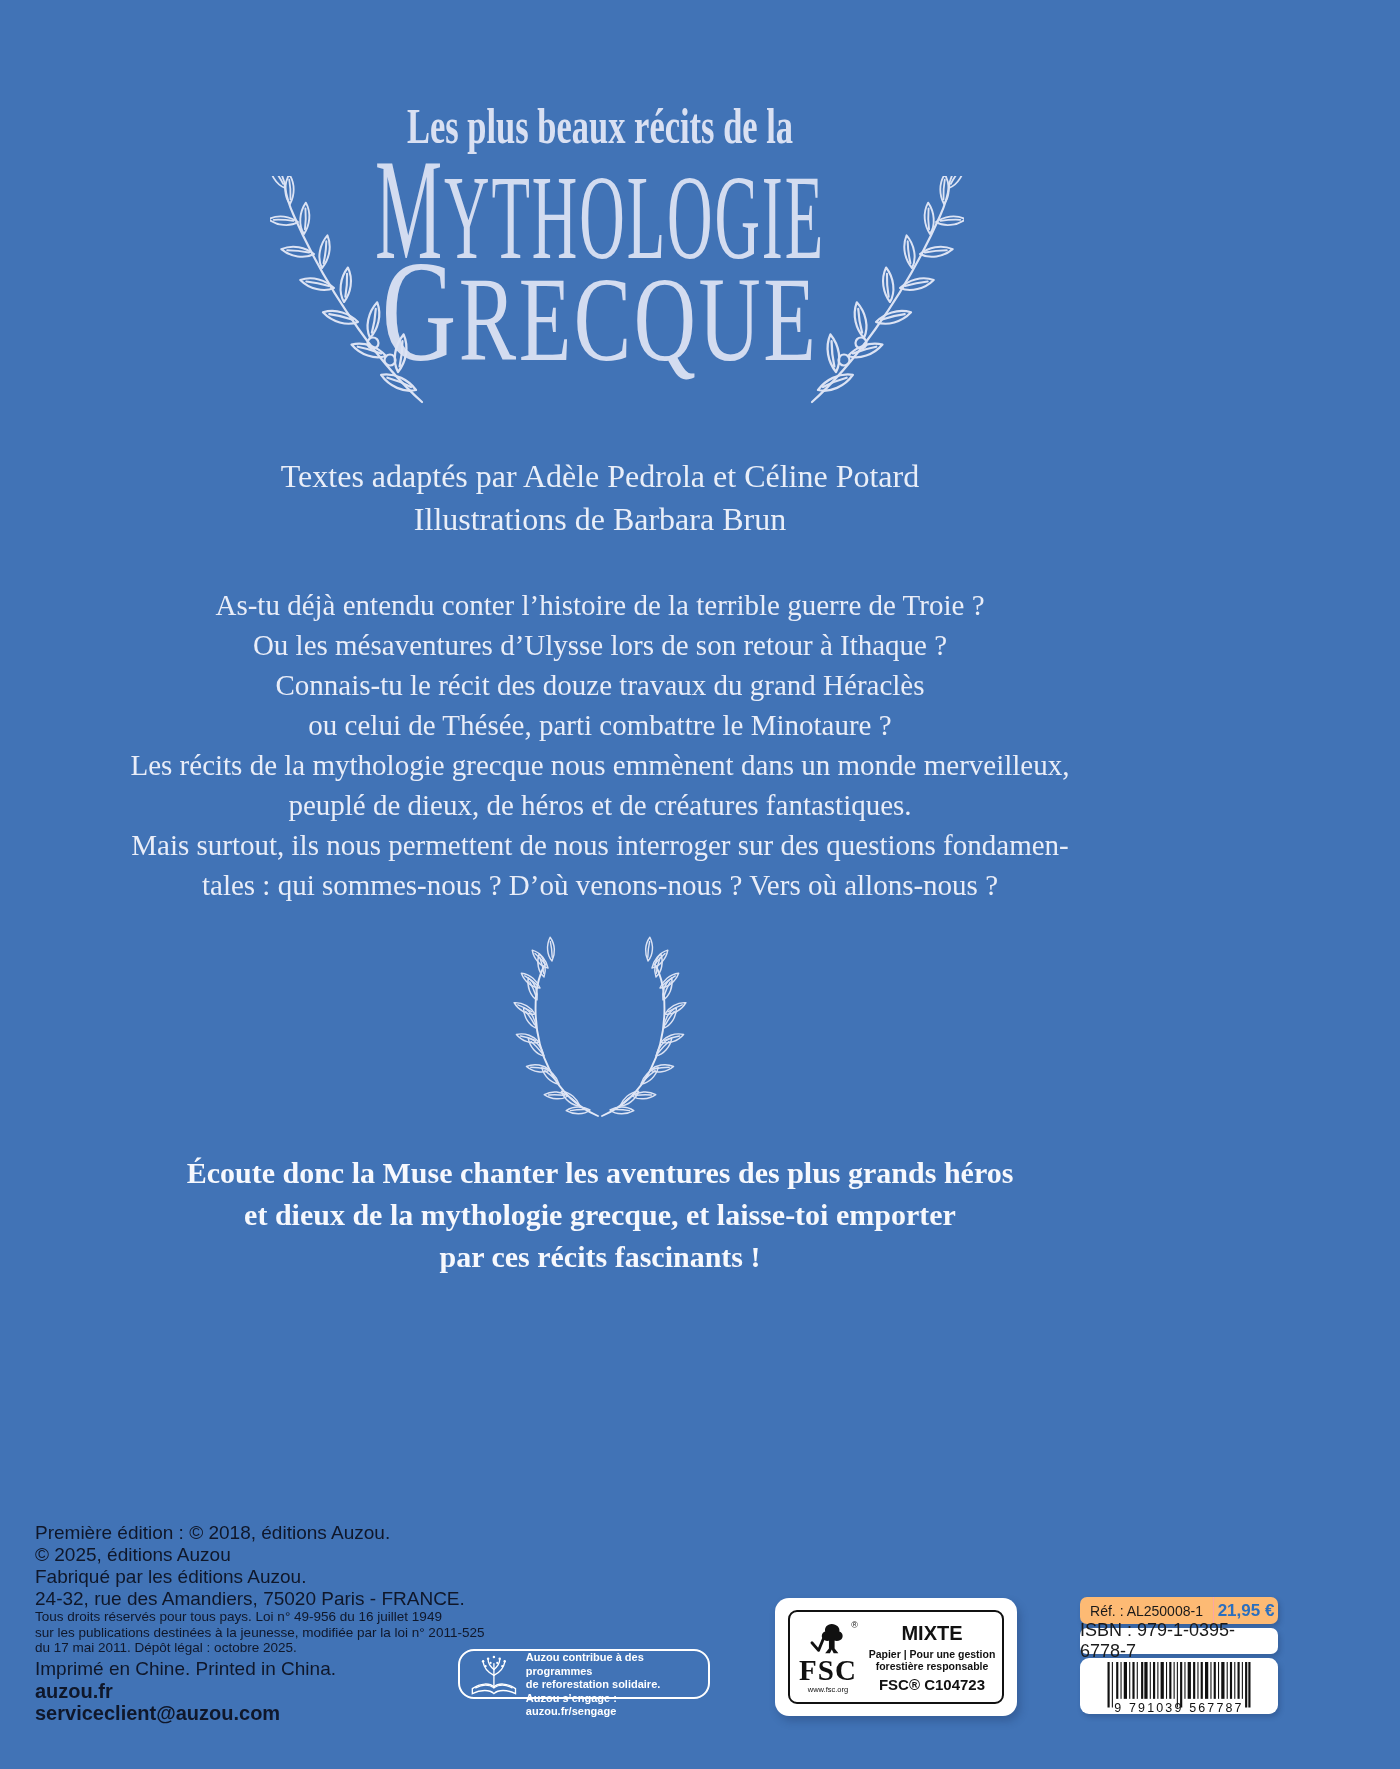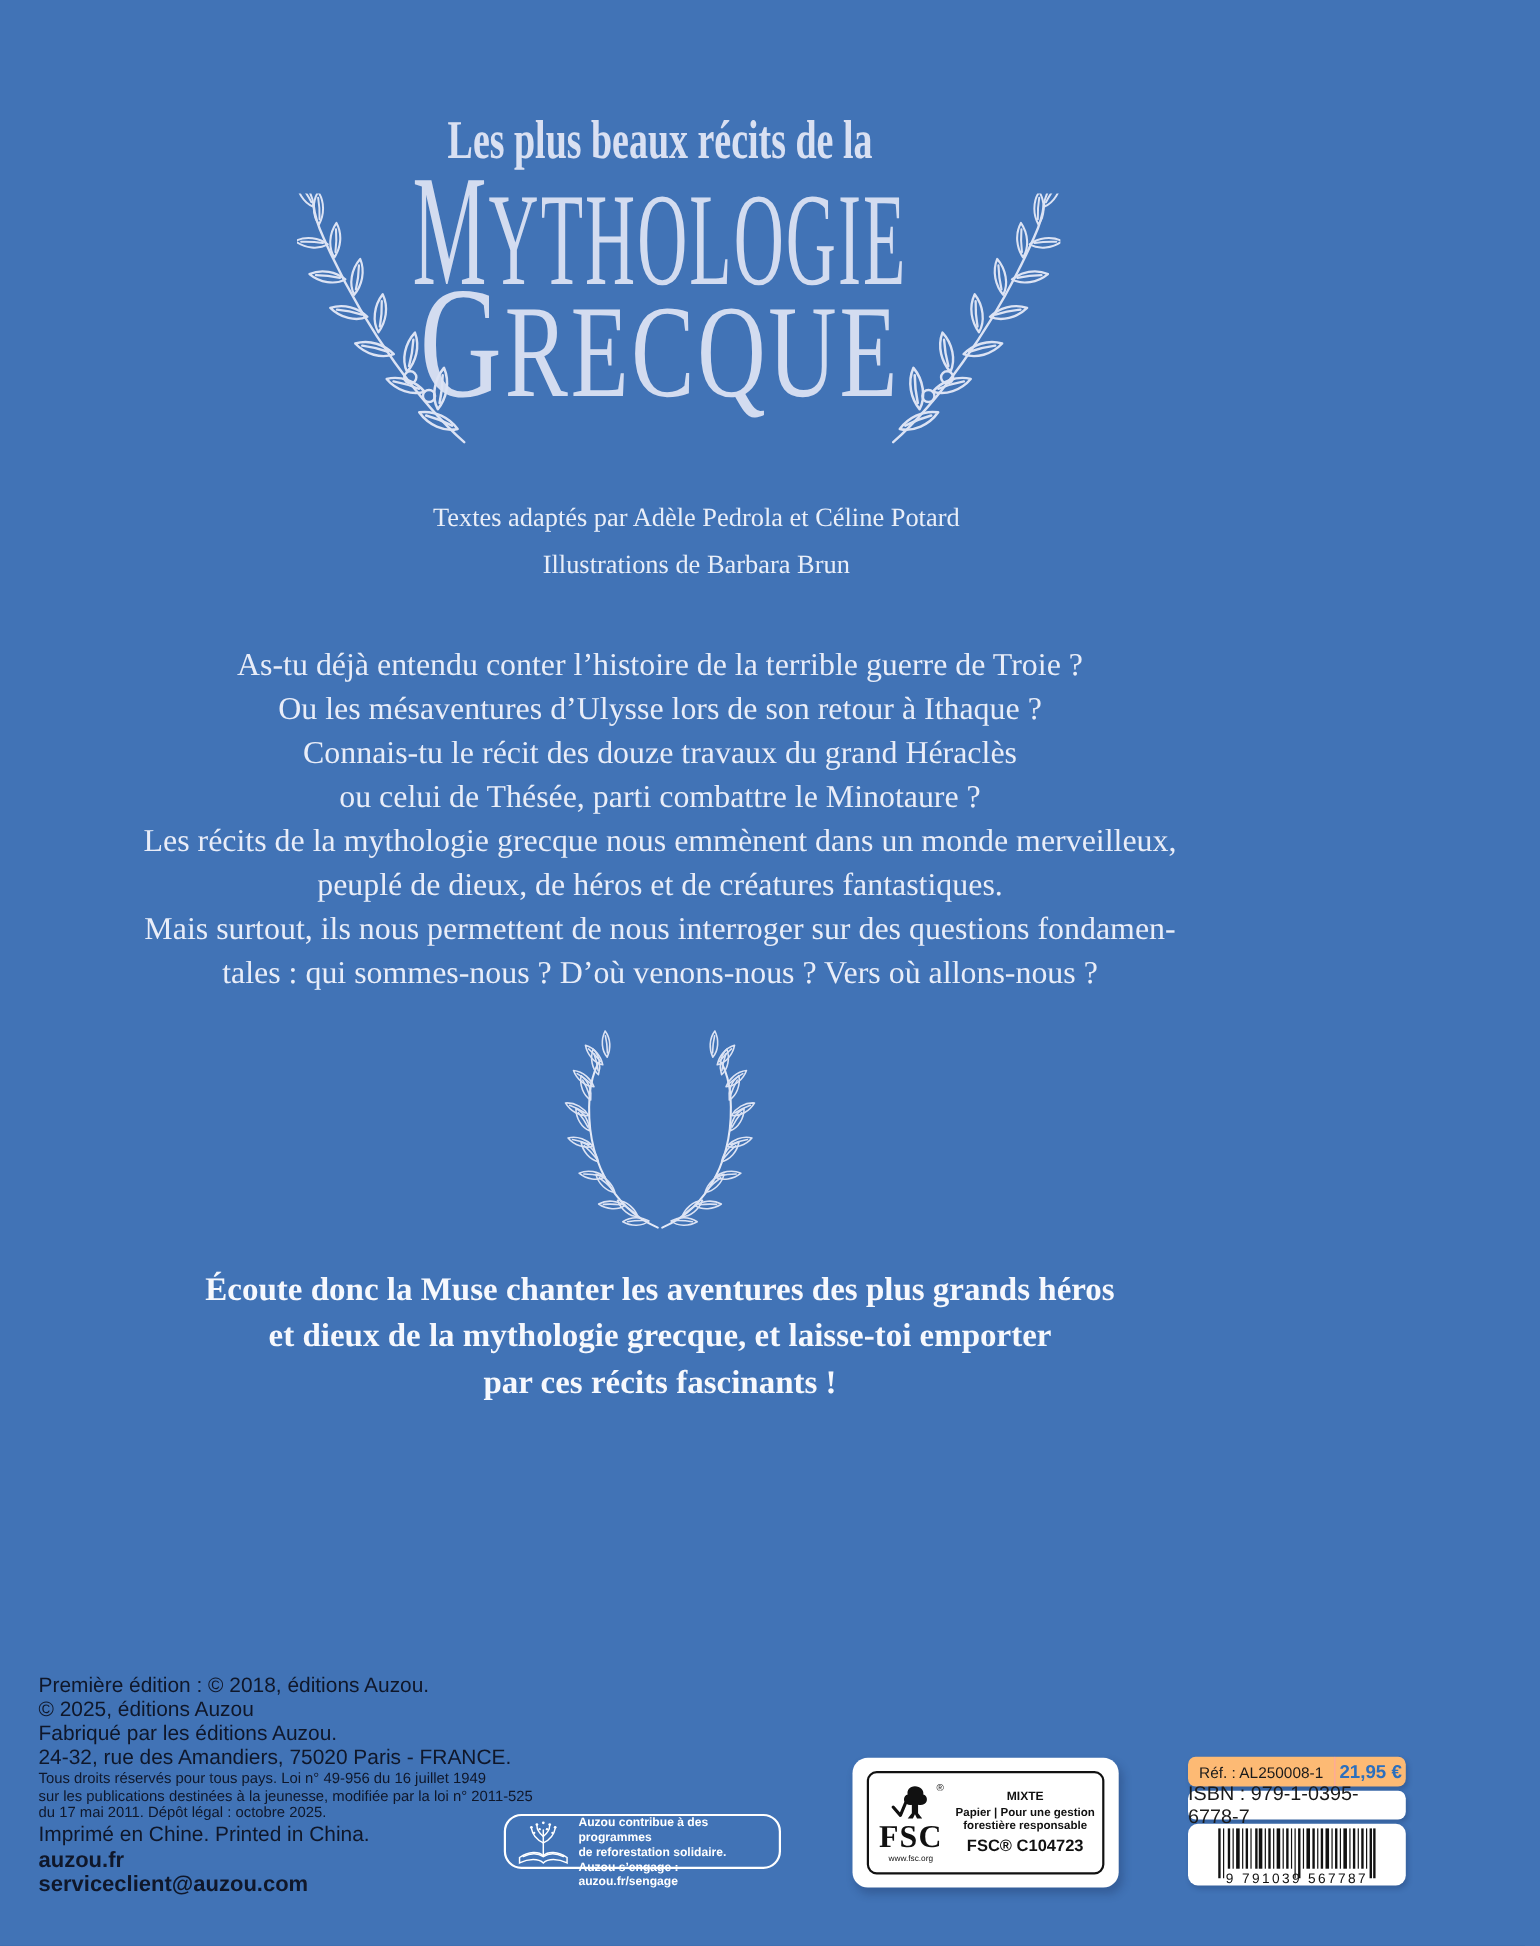--- a/index.html
+++ b/index.html
@@ -8,21 +8,21 @@
   .abs{position:absolute;}
   .center-col{position:absolute;left:0;width:1200px;text-align:center;}
 
   
   .tagline{top:104px;font-size:46px;font-weight:bold;color:#d9e0f2;line-height:1;
            transform:scale(0.75,1.08);}
   .title-line{color:#d3dcf0;font-size:100px;line-height:1;letter-spacing:3px;font-weight:normal;}
   .title-line::first-letter{font-size:1.2em;}
   .title-l1{top:150px;transform:scale(0.63,1.2);}
   .title-l2{top:252px;transform:scale(0.86,1.2);}
-  .credit{font-size:24px;color:#e9eef8;padding-left:33px;}
+  .credit{font-size:32px;color:#e9eef8;}
   .credit-1{top:458px;}
   .credit-2{top:501px;}
 
   
   .blurb{top:585px;font-size:29px;line-height:40px;color:#e9edf8;}
   .cta{top:1152px;font-size:30px;line-height:42px;font-weight:bold;color:#f6f8fd;}
 
   
   .deco{position:absolute;}
   .branch-left{left:270px;top:176px;width:164px;height:232px;}
@@ -46,21 +46,21 @@
   
   .fsc-box{left:775px;top:1598px;width:242px;height:118px;background:#ffffff;border-radius:14px;
            box-shadow:3px 5px 8px rgba(20,40,80,.28);}
   .fsc-inner{position:absolute;left:13px;top:12px;right:13px;bottom:12px;border:2.5px solid #111;
              border-radius:9px;display:flex;align-items:center;font-family:"Liberation Sans",sans-serif;color:#111;}
   .fsc-logo-col{width:76px;display:flex;flex-direction:column;align-items:center;position:relative;padding-top:2px;}
   .fsc-reg{position:absolute;top:0px;right:8px;font-size:9px;}
   .fsc-brand{font-family:"Liberation Serif",serif;font-size:29px;font-weight:bold;letter-spacing:1px;line-height:1;}
   .fsc-url{font-size:7.5px;}
   .fsc-text-col{flex:1;text-align:center;padding-right:4px;}
-  .fsc-label{font-size:11px;font-weight:bold;margin-bottom:3px;}
+  .fsc-label{font-size:20px;font-weight:bold;margin-bottom:3px;}
   .fsc-desc{font-size:10.5px;font-weight:bold;line-height:12px;}
   .fsc-license{font-size:15px;font-weight:bold;margin-top:4px;}
 
   
   .retail{font-family:"Liberation Sans",sans-serif;}
   .ref-row{left:1080px;top:1597px;width:198px;height:27px;background:#fdba74;border-radius:7px;
            display:flex;overflow:hidden;box-shadow:2px 3px 5px rgba(20,40,80,.25);}
   .ref-cell{flex:1;display:flex;align-items:center;justify-content:center;font-size:14px;color:#1a1a1a;}
   .price-cell{width:64px;border-left:1px solid #fca5a5;display:flex;align-items:center;justify-content:center;
               font-weight:bold;font-size:17px;color:#2b6fbe;}

